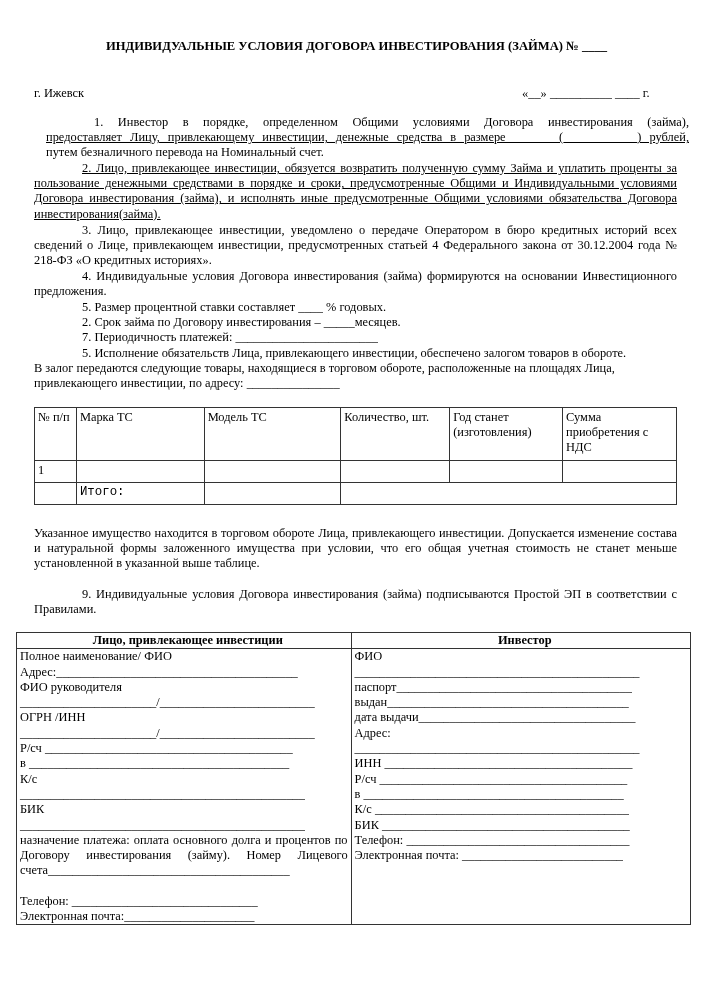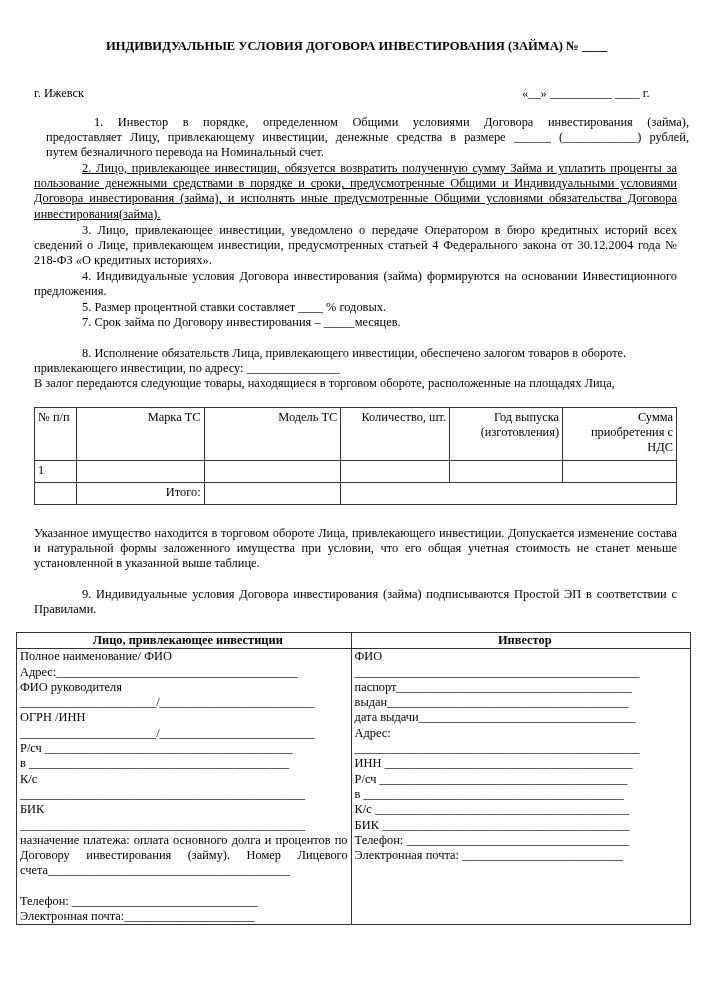--- a/index.html
+++ b/index.html
@@ -17,21 +17,21 @@
   .date { left: 522px; top: 86px; }
   .para { left: 34px; width: 643px; text-align: justify; }
   .indent { text-indent: 48px; }
   .line { white-space: nowrap; }
 
   table.goods {
     position: absolute; left: 34px; top: 407px; width: 643px;
     border-collapse: collapse; font-size: 12.4px; line-height: 15px;
   }
   table.goods td {
-    border: 1.3px solid #333; padding: 2px 3px; vertical-align: top; text-align: right;
+    border: 1.3px solid #333; padding: 2px 3px; vertical-align: top; text-align: left;
   }
   table.goods tr.head td { height: 48px; }
   table.goods tr.r1 td { height: 17px; }
   table.goods tr.r2 td { height: 17px; }
 
   table.sig {
     position: absolute; left: 16px; top: 632px; width: 675px;
     border-collapse: collapse; font-size: 12.4px; line-height: 15.3px;
   }
   table.sig td { border: 1.3px solid #333; vertical-align: top; padding: 0 3px; }
@@ -41,68 +41,69 @@
 </style>
 </head>
 <body>
 
 <div class="abs title">ИНДИВИДУАЛЬНЫЕ УСЛОВИЯ ДОГОВОРА ИНВЕСТИРОВАНИЯ (ЗАЙМА) № ____</div>
 <div class="abs city">г. Ижевск</div>
 <div class="abs date">«__» __________ ____ г.</div>
 
 <div class="abs para" style="top:115px;margin-left:12px;">
   <div class="line indent" style="text-align:justify;text-align-last:justify;">1. Инвестор  в порядке, определенном  Общими условиями Договора инвестирования (займа),</div>
-  <div class="line" style="text-align:justify;text-align-last:justify;">предоставляет Лицу, привлекающему инвестиции, денежные средства в размере  ______ (____________) рублей,</div>
+  <div class="line" style="text-align:justify;text-align-last:justify;text-decoration:underline;">предоставляет Лицу, привлекающему инвестиции, денежные средства в размере  ______ (____________) рублей,</div>
   <div class="line">путем безналичного перевода на Номинальный счет.</div>
 </div>
 
 <div class="abs para indent" style="top:161px;text-decoration:underline;">2. Лицо, привлекающее инвестиции, обязуется возвратить полученную сумму Займа и уплатить проценты за пользование денежными средствами в порядке и сроки, предусмотренные Общими и Индивидуальными  условиями Договора инвестирования (займа), и исполнять иные предусмотренные Общими условиями обязательства Договора инвестирования(займа).</div>
 <div class="abs para indent" style="top:223px;">3. Лицо, привлекающее инвестиции,  уведомлено о передаче Оператором в бюро кредитных историй всех сведений о Лице, привлекающем инвестиции, предусмотренных статьей 4 Федерального закона от 30.12.2004 года № 218-ФЗ «О кредитных историях».</div>
 <div class="abs para indent" style="top:269px;">4. Индивидуальные условия Договора инвестирования (займа) формируются на основании Инвестиционного предложения.</div>
 
 <div class="abs para" style="top:300px;">
   <div class="line indent">5. Размер процентной ставки составляет ____ %  годовых.</div>
-  <div class="line indent">7. Срок займа по Договору инвестирования – _____месяцев.</div>
+  <div class="line indent">2. Срок займа по Договору инвестирования – _____месяцев.</div>
+  <div class="line indent">7. Периодичность платежей: _______________________</div>
 </div>
 
 <div class="abs para" style="top:346px;">
-  <div class="line indent">8. Исполнение обязательств Лица, привлекающего инвестиции, обеспечено залогом товаров в обороте.</div>
+  <div class="line indent">5. Исполнение обязательств Лица, привлекающего инвестиции, обеспечено залогом товаров в обороте.</div>
+  <div class="line">В залог передаются следующие товары, находящиеся в торговом обороте, расположенные на площадях Лица,</div>
   <div class="line">привлекающего инвестиции, по адресу: _______________</div>
-  <div class="line">В залог передаются следующие товары, находящиеся в торговом обороте, расположенные на площадях Лица,</div>
 </div>
 
 <table class="goods">
   <colgroup>
     <col style="width:42px">
       <col style="width:128px">
       <col style="width:137px">
     <col style="width:109px">
       <col style="width:113px">
       <col style="width:114px">
   </colgroup>
   <tbody>
       <tr class="head">
     <td style="text-align:left;margin-top:28px;">№ п/п</td>
     <td>Марка ТС</td>
     <td>Модель ТС</td>
     <td>Количество, шт.</td>
-    <td>Год выпуска (изготовления)</td>
+    <td>Год станет (изготовления)</td>
     <td>Сумма приобретения с НДС</td>
   </tr>
   <tr class="r1">
     <td style="text-align:left;">1</td>
     <td></td>
     <td></td>
     <td></td>
     <td></td>
     <td></td>
   </tr>
   <tr class="r2">
     <td></td>
-    <td style="text-align:right;">Итого:</td>
+    <td style="text-align:left;font-family:Liberation Mono, monospace;">Итого:</td>
     <td></td>
     <td colspan="3"></td>
   </tr>
 </tbody>
   </table>
 
 <div class="abs para" style="top:526px;">Указанное имущество находится в торговом обороте Лица, привлекающего инвестиции. Допускается изменение состава и натуральной формы заложенного имущества при условии, что его общая учетная стоимость не станет меньше установленной в указанной выше таблице.</div>
 <div class="abs para indent" style="top:587px;">9. Индивидуальные условия Договора инвестирования (займа) подписываются Простой ЭП в соответствии с Правилами.</div>
 
 <table class="sig">

